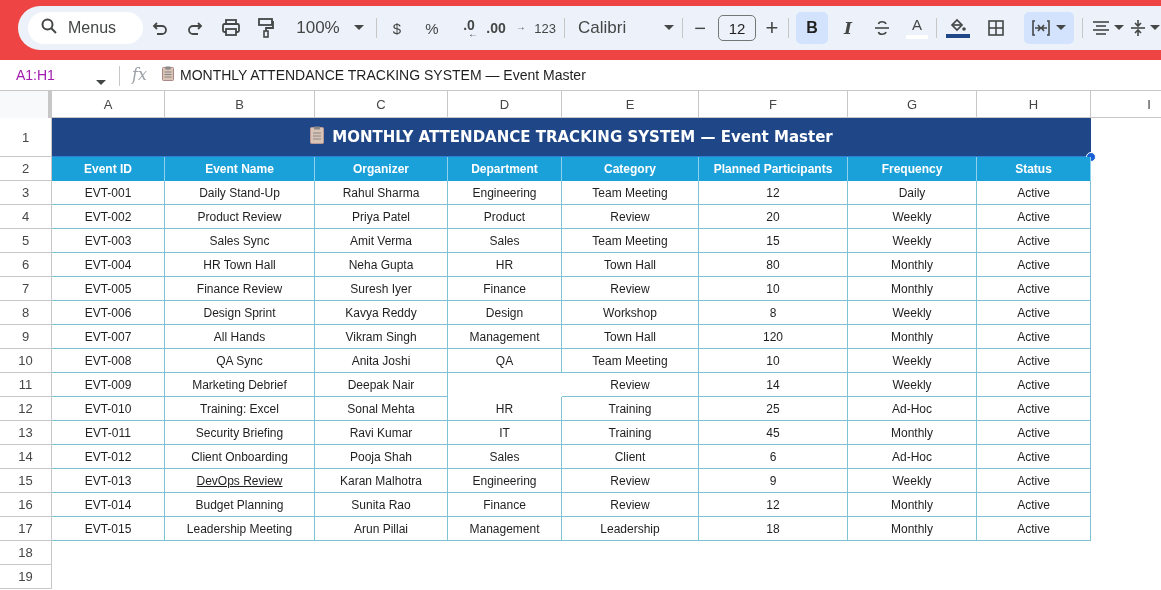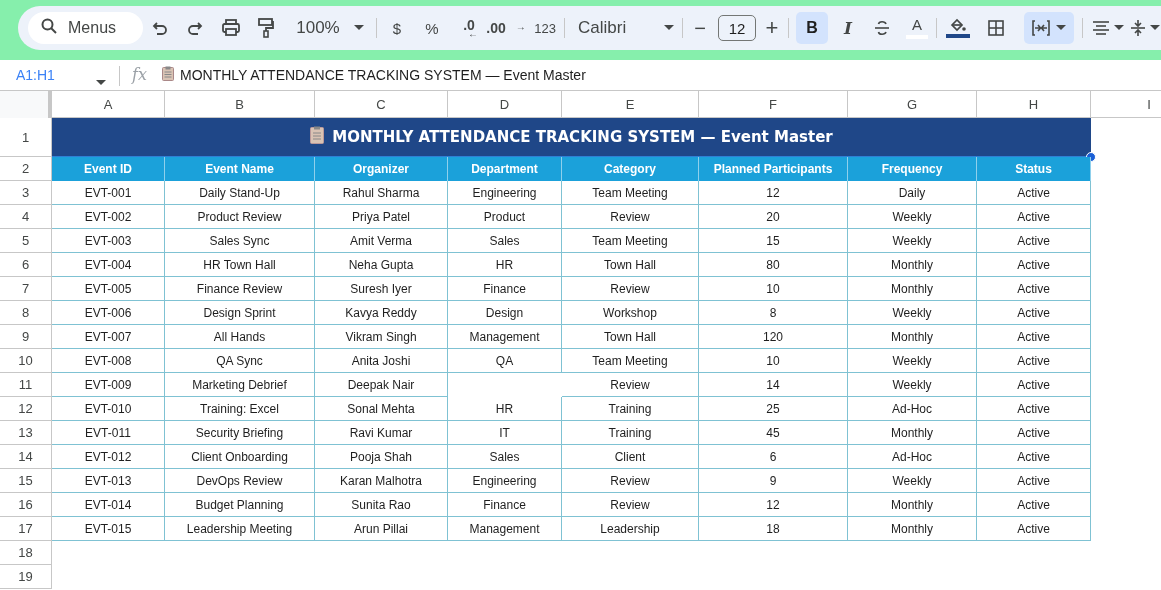--- a/index.html
+++ b/index.html
@@ -1,30 +1,30 @@
 <!DOCTYPE html>
 <html><head>
 <meta charset="utf-8">
 <style>
   * { box-sizing: border-box; margin: 0; padding: 0; }
   html, body { width: 1161px; height: 590px; overflow: hidden; background: #ffffff; font-family: "Liberation Sans", sans-serif; color: #1f1f1f; }
 
   
-  .toolbar-wrap { position: absolute; left: 0; top: 0; width: 1161px; height: 60px; background: #86efac; }
+  .toolbar-wrap { position: absolute; left: 0; top: 0; width: 1161px; height: 60px; background: #ef4444; }
   .toolbar { position: absolute; left: 18px; top: 6px; width: 1160px; height: 44px; background: #edf2fa; border-radius: 22px 0 0 22px; display: flex; align-items: center; }
   .menus-search { position: absolute; left: 10px; top: 6px; width: 115px; height: 32px; background: #ffffff; border-radius: 16px; display: flex; align-items: center; padding-left: 12px; gap: 10px; font-size: 16px; color: #444746; }
   .tb { position: absolute; top: 6px; height: 32px; display: flex; align-items: center; justify-content: center; color: #444746; font-size: 15px; }
   .tb svg { display: block; }
   .sep { position: absolute; top: 12px; width: 1px; height: 20px; background: #c7c7c7; }
   .active-btn { background: #d3e3fd; border-radius: 5px; }
   .font-size-box { position: absolute; left: 700px; top: 9px; width: 38px; height: 26px; border: 1px solid #747775; border-radius: 5px; display: flex; align-items: center; justify-content: center; font-size: 15px; color: #1f1f1f; }
 
   
   .formula-bar { position: absolute; left: 0; top: 60px; width: 1161px; height: 31px; background: #ffffff; display: flex; align-items: center; border-bottom: 1px solid #c7c7c7; }
-  .name-box { position: absolute; left: 16px; top: 7px; font-size: 14px; color: #3b82f6; }
+  .name-box { position: absolute; left: 16px; top: 7px; font-size: 14px; color: #a21caf; }
   .name-box-caret { position: absolute; left: 96px; top: 12px; }
   .fb-sep { position: absolute; left: 119px; top: 6px; width: 1px; height: 20px; background: #c7c7c7; }
   .fx { position: absolute; left: 132px; top: 5px; font-family: "DejaVu Serif", serif; font-style: italic; font-size: 16px; color: #9aa0a6; }
   .fb-content { position: absolute; left: 162px; top: 6px; font-size: 14px; color: #1f1f1f; display: flex; align-items: center; gap: 6px; }
 
   
   .grid { position: absolute; left: 0; top: 91px; width: 1161px; height: 499px; }
   .col-headers { position: absolute; left: 0; top: 0; height: 27px; width: 1161px; background: #ffffff; border-bottom: 1px solid #c7c7c7; }
   .corner { position: absolute; left: 0; top: 0; width: 52px; height: 27px; background: #f8f9fa; border-right: 4px solid #c7c7c7; }
   .col-h { position: absolute; top: 0; height: 27px; display: flex; align-items: center; justify-content: center; font-size: 13px; color: #444746; border-right: 1px solid #c7c7c7; }
@@ -472,21 +472,21 @@
         <div class="cell" style="width: 150px;">Client Onboarding</div>
         <div class="cell" style="width: 133px;">Pooja Shah</div>
         <div class="cell" style="width: 114px;">Sales</div>
         <div class="cell" style="width: 137px;">Client</div>
         <div class="cell" style="width: 149px;">6</div>
         <div class="cell" style="width: 129px;">Ad-Hoc</div>
         <div class="cell" style="width: 114px;">Active</div>
       </div>
       <div class="data-row" style="top: 378px;">
         <div class="cell" style="width: 113px;">EVT-013</div>
-        <div class="cell" style="width: 150px;">DevOps Review</div>
+        <div class="cell" style="width: 150px; text-decoration: underline;">DevOps Review</div>
         <div class="cell" style="width: 133px;">Karan Malhotra</div>
         <div class="cell" style="width: 114px;">Engineering</div>
         <div class="cell" style="width: 137px;">Review</div>
         <div class="cell" style="width: 149px;">9</div>
         <div class="cell" style="width: 129px;">Weekly</div>
         <div class="cell" style="width: 114px;">Active</div>
       </div>
       <div class="data-row" style="top: 402px;">
         <div class="cell" style="width: 113px;">EVT-014</div>
         <div class="cell" style="width: 150px;">Budget Planning</div>

